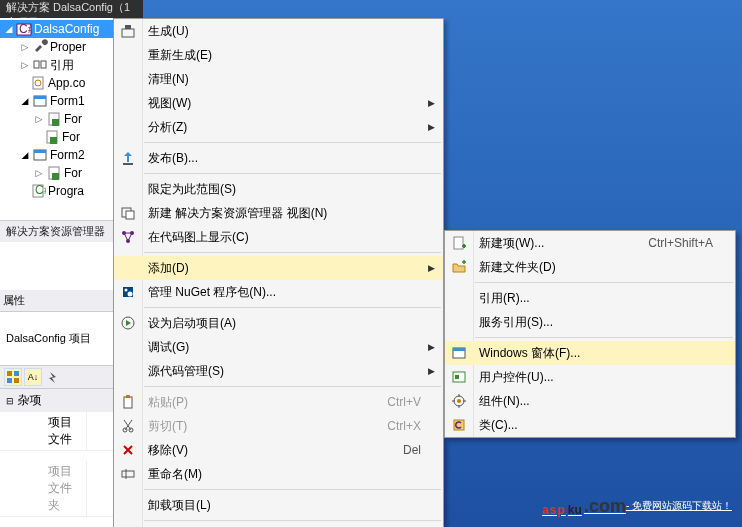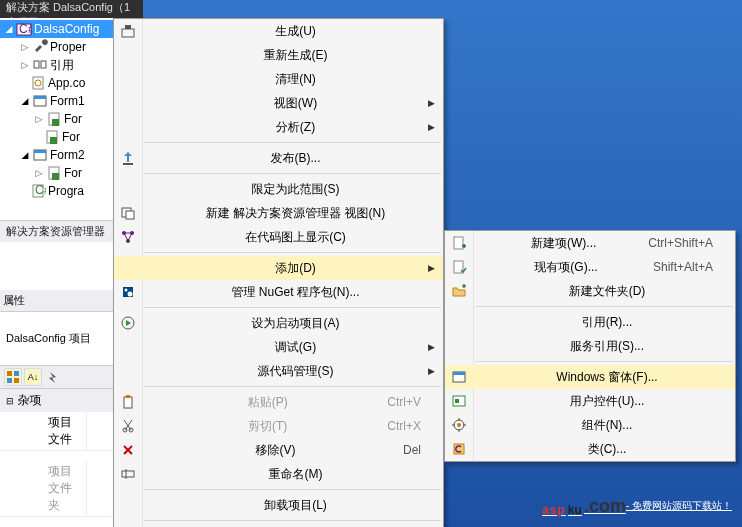--- a/index.html
+++ b/index.html
@@ -24,21 +24,21 @@
   .props-group { padding: 3px 6px; background: #eeeef2; font-size: 11px; display: flex; align-items: center; gap: 4px; }
   .props-row { display: flex; font-size: 11px; border-bottom: 1px solid #eee; }
   .props-row > div { padding: 2px 6px; }
   .props-row .k { width: 60%; padding-left: 48px; }
   .props-row .v { border-left: 1px solid #eee; }
   .props-row.gray { color: #999; margin-top: 10px; }
   .props-foot { padding: 6px; font-size: 11px; color: #555; border-top: 1px solid #ccc; margin-top: 30px; }
   .context-menu { position: absolute; background: #f5f5f5; border: 1px solid #9a9a9a; box-shadow: 3px 3px 4px rgba(0,0,0,0.3); }
   .cm1 { left: 113px; top: 18px; width: 331px; }
   .cm2 { left: 444px; top: 230px; width: 292px; }
-  .menu-item { display: flex; align-items: center; height: 24px; position: relative; text-align: center; }
+  .menu-item { display: flex; align-items: center; height: 24px; position: relative; }
   .menu-item .icon-slot { width: 28px; display: flex; align-items: center; justify-content: center; }
   .menu-item .label { flex: 1; padding-left: 6px; }
   .menu-item .shortcut { padding-right: 22px; color: #555; }
   .menu-item .sub-arrow { position: absolute; right: 8px; color: #333; font-size: 9px; }
   .menu-item.highlight { background: #fdf4bf; }
   .menu-item.disabled .label, .menu-item.disabled .shortcut { color: #9a9a9a; }
   .menu-sep { height: 1px; background: #d7d7d7; margin: 3px 2px 3px 30px; }
   .menu-gutter-sep { position: absolute; left: 28px; top: 0; bottom: 0; width: 1px; background: #e3e3e3; }
   .watermark { position: absolute; right: 10px; bottom: 10px; font-family: Arial, sans-serif; font-weight: bold; font-size: 26px; color: #fff; display: flex; align-items: flex-end; gap: 2px; text-decoration: underline; }
   .watermark .r { color: #e3352b; letter-spacing: 1px; }
@@ -358,30 +358,20 @@
             <rect x="3" y="2" width="9" height="12" fill="#fff" stroke="#888"></rect>
             <path d="M11 11h4M13 9v4" stroke="#388a34" stroke-width="2"></path>
           </svg>
         </span>
         <span class="label">新建项(W)...</span>
         <span class="shortcut">Ctrl+Shift+A</span>
       </div>
       <div class="menu-item">
         <span class="icon-slot">
           <svg width="16" height="16">
-            <rect x="3" y="2" width="9" height="12" fill="#fff" stroke="#888"></rect>
-            <path d="M10 11l2 2 3-4" stroke="#388a34" stroke-width="1.5" fill="none"></path>
-          </svg>
-        </span>
-        <span class="label">现有项(G)...</span>
-        <span class="shortcut">Shift+Alt+A</span>
-      </div>
-      <div class="menu-item">
-        <span class="icon-slot">
-          <svg width="16" height="16">
             <path d="M2 5h4l1 2h7v6H2z" fill="#f0c97a" stroke="#b8860b"></path>
             <path d="M11 3h4M13 1v4" stroke="#388a34" stroke-width="1.5"></path>
           </svg>
         </span>
         <span class="label">新建文件夹(D)</span>
       </div>
       <div class="menu-sep"></div>
       <div class="menu-item">
         <span class="icon-slot"></span>
         <span class="label">引用(R)...</span>

